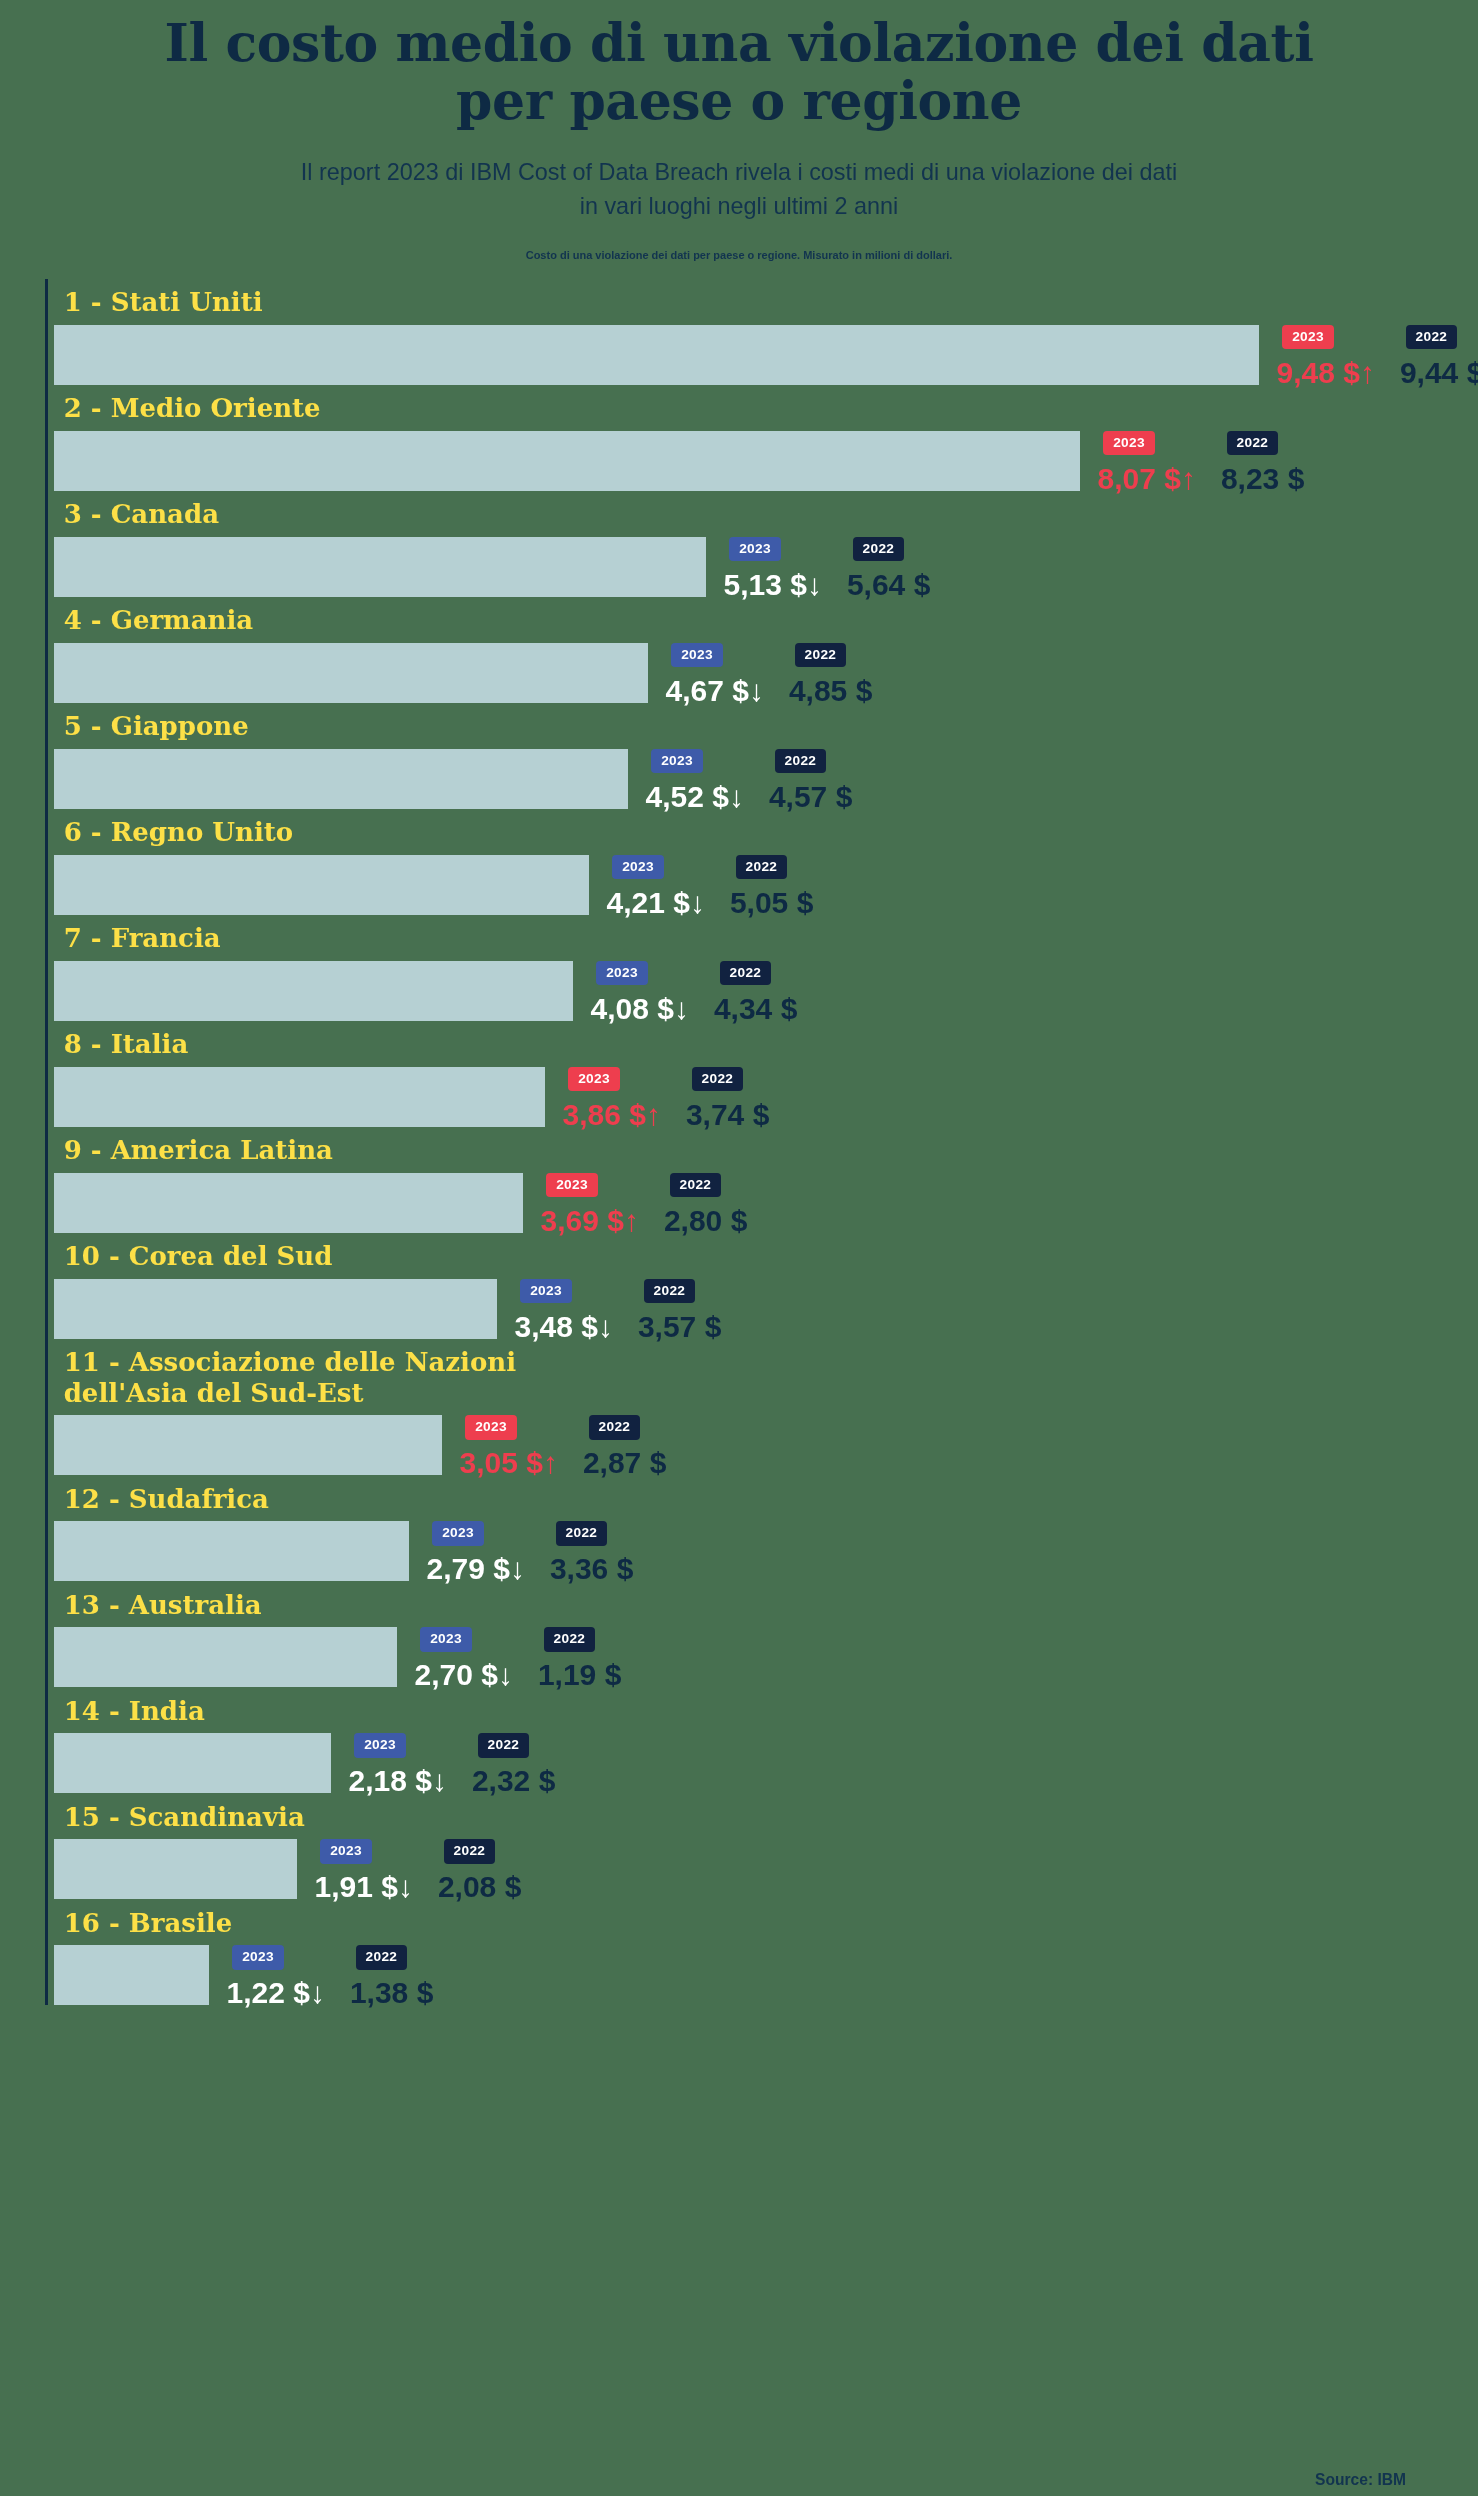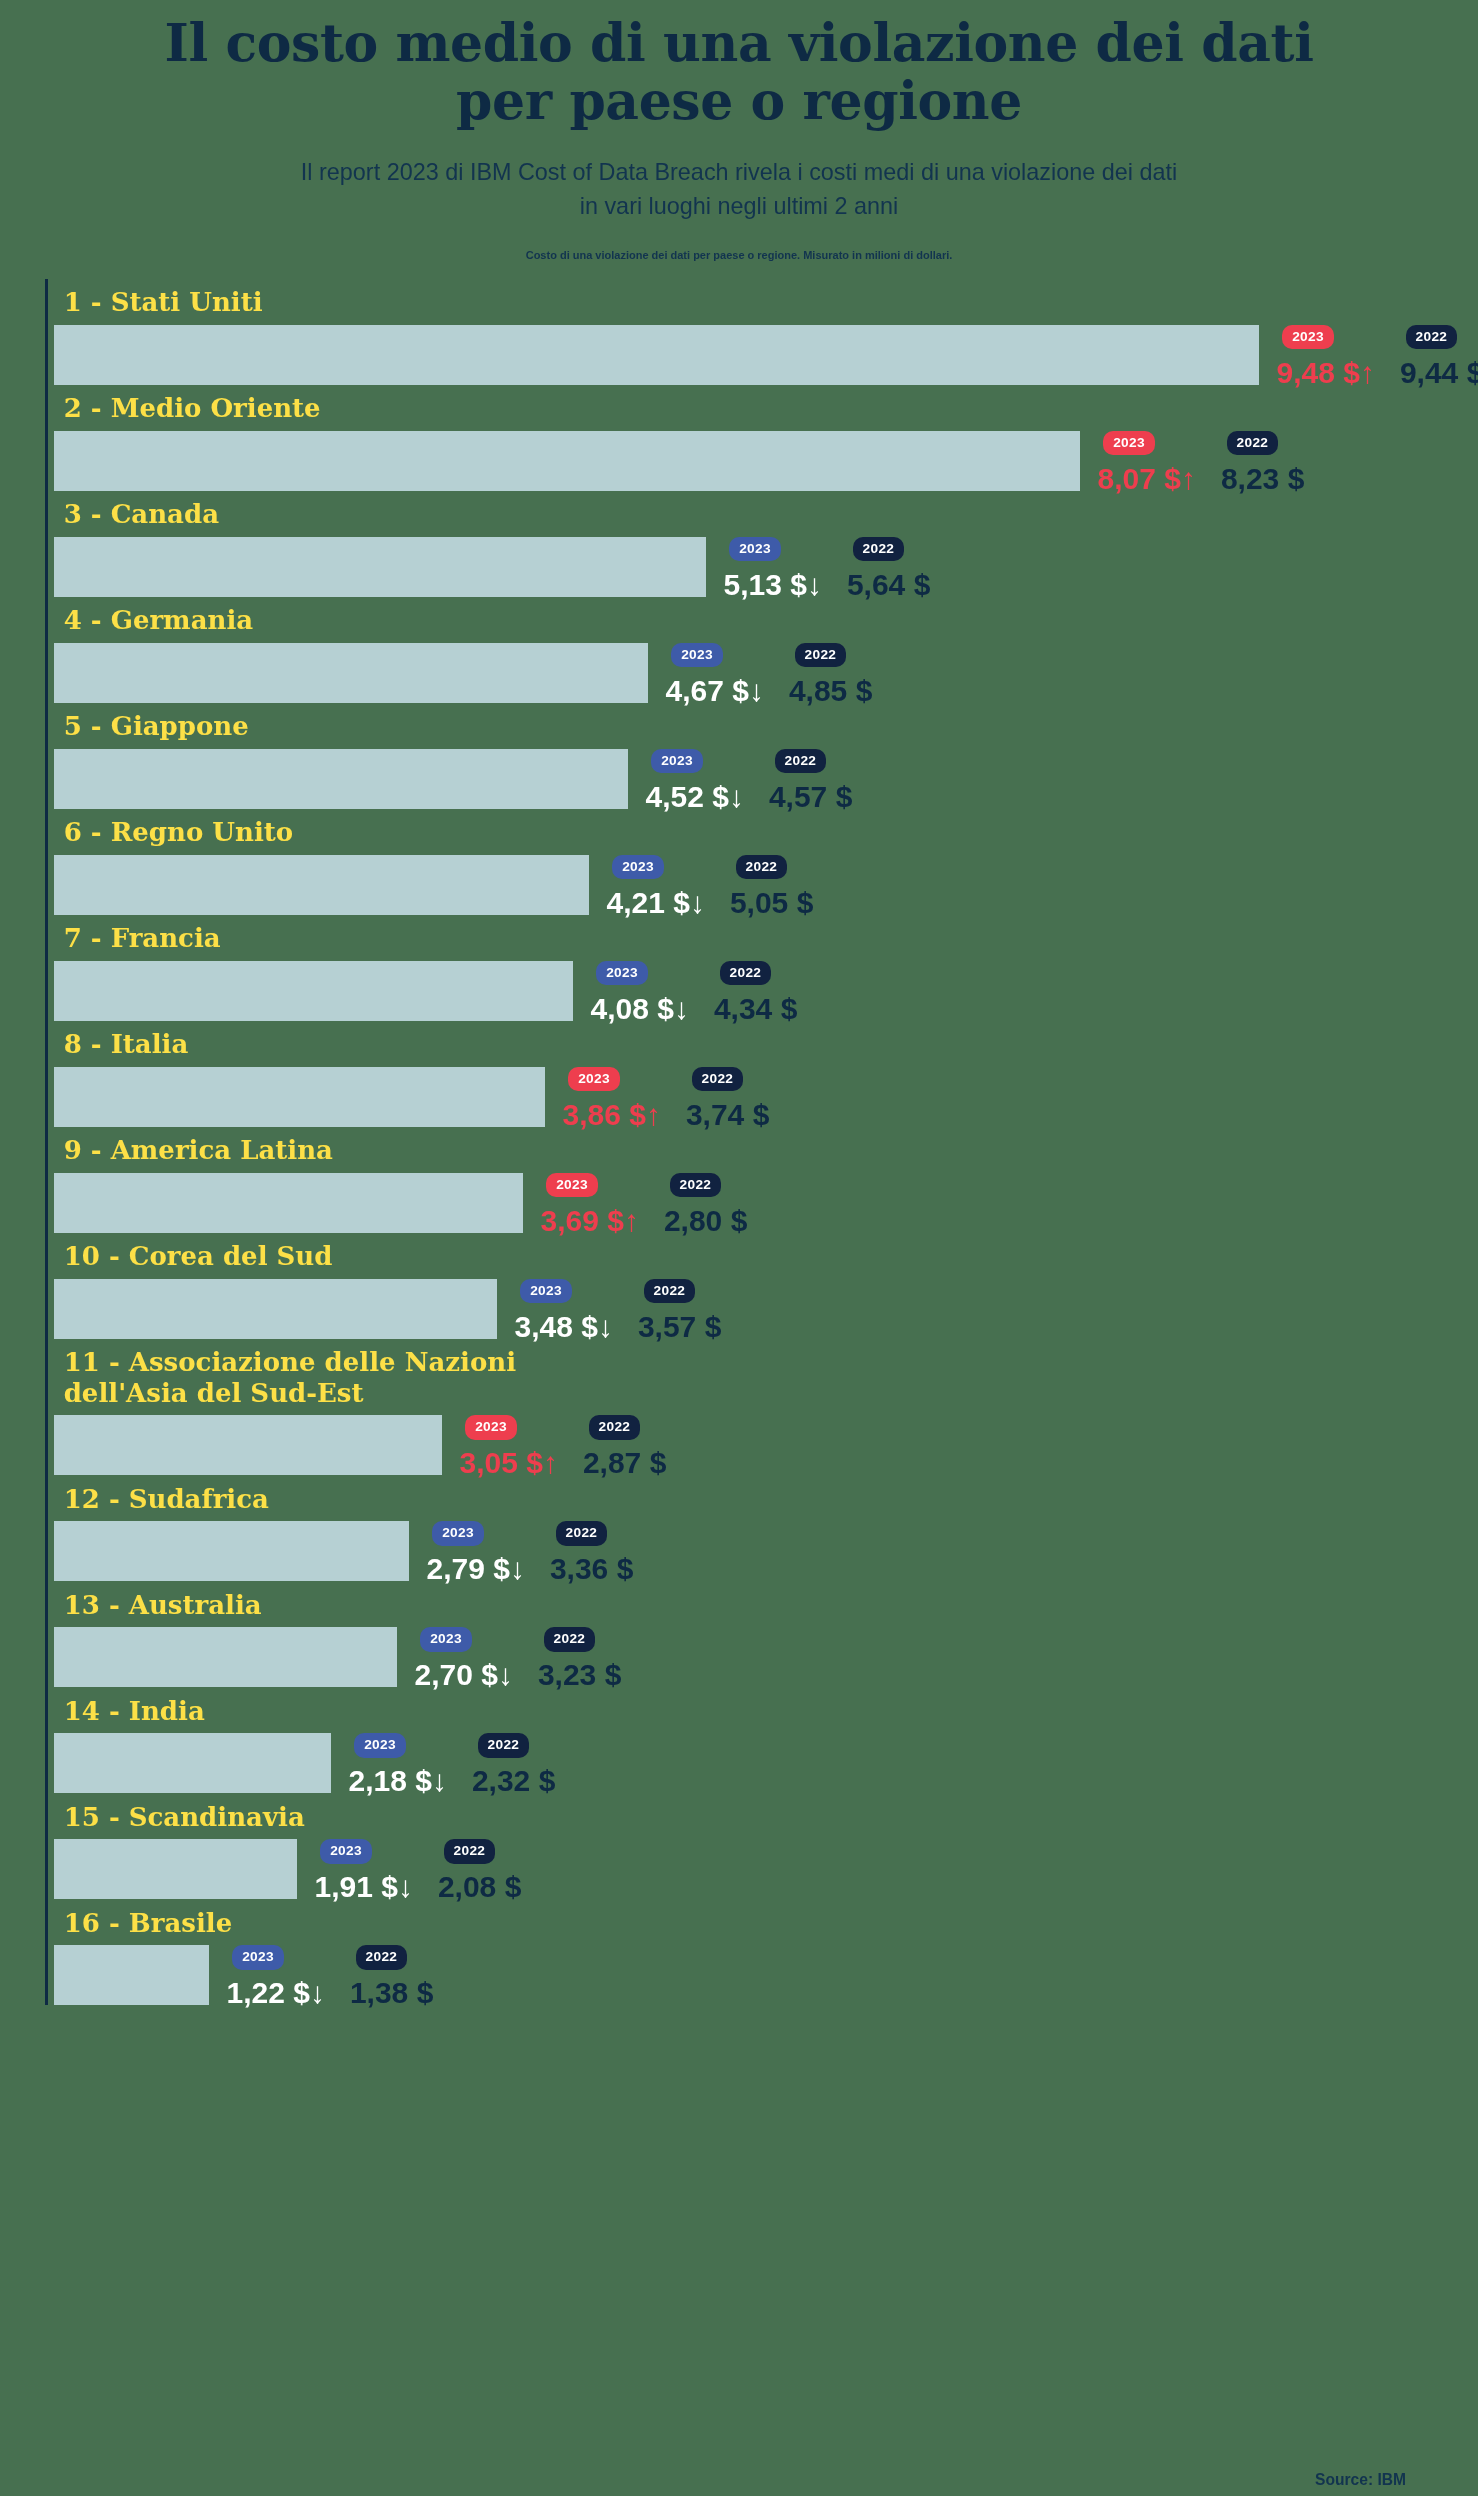--- a/index.html
+++ b/index.html
@@ -103,21 +103,21 @@
   .valblock.y2022 { margin-left: 25px; }
 
   .badge {
     display: inline-block;
     font-family: "Liberation Sans", sans-serif;
     font-weight: 700;
     font-size: 13.7px;
     line-height: 1;
     color: #FFFFFF;
     padding: 4.9px 9.8px 5.9px 9.8px;
-    border-radius: 10px;
+    border-radius: 4px;
     margin-left: 5.9px;
     letter-spacing: 0.3px;
   }
 
   .badge.up    { background: #EE3E4E; }
   .badge.down  { background: #3E5BA9; }
   .badge.prev  { background: #112240; }
 
   .value {
     font-family: "Liberation Sans", sans-serif;
@@ -354,21 +354,21 @@
         <div class="row-label">13 - Australia</div>
         <div class="bar-line">
           <div class="bar" style="width: 343px;"></div>
           <div class="values">
             <div class="valblock y2023">
               <span class="badge down">2023</span>
               <div class="value down"><span>2,70 $</span><span class="arrow">↓</span></div>
             </div>
             <div class="valblock y2022">
               <span class="badge prev">2022</span>
-              <div class="value prev">3,23 $</div>
+              <div class="value prev">1,19 $</div>
             </div>
           </div>
         </div>
       </div>
       <div class="row">
         <div class="row-label">14 - India</div>
         <div class="bar-line">
           <div class="bar" style="width: 277px;"></div>
           <div class="values">
             <div class="valblock y2023">

